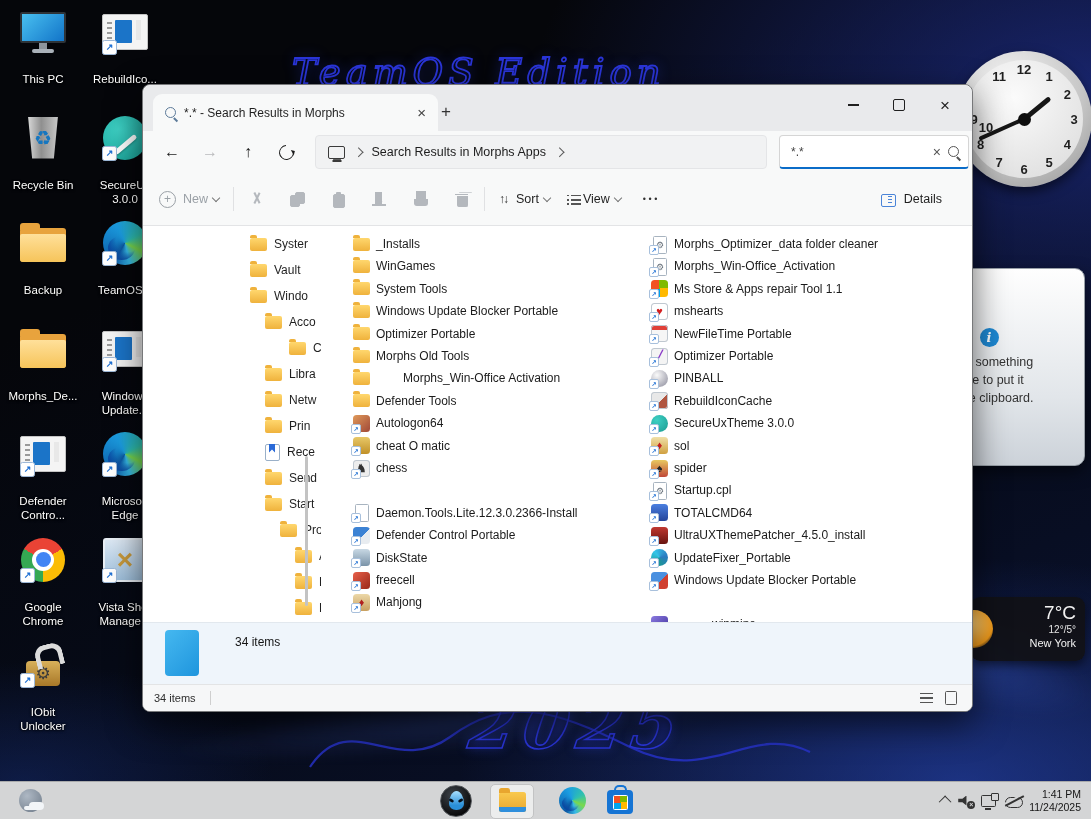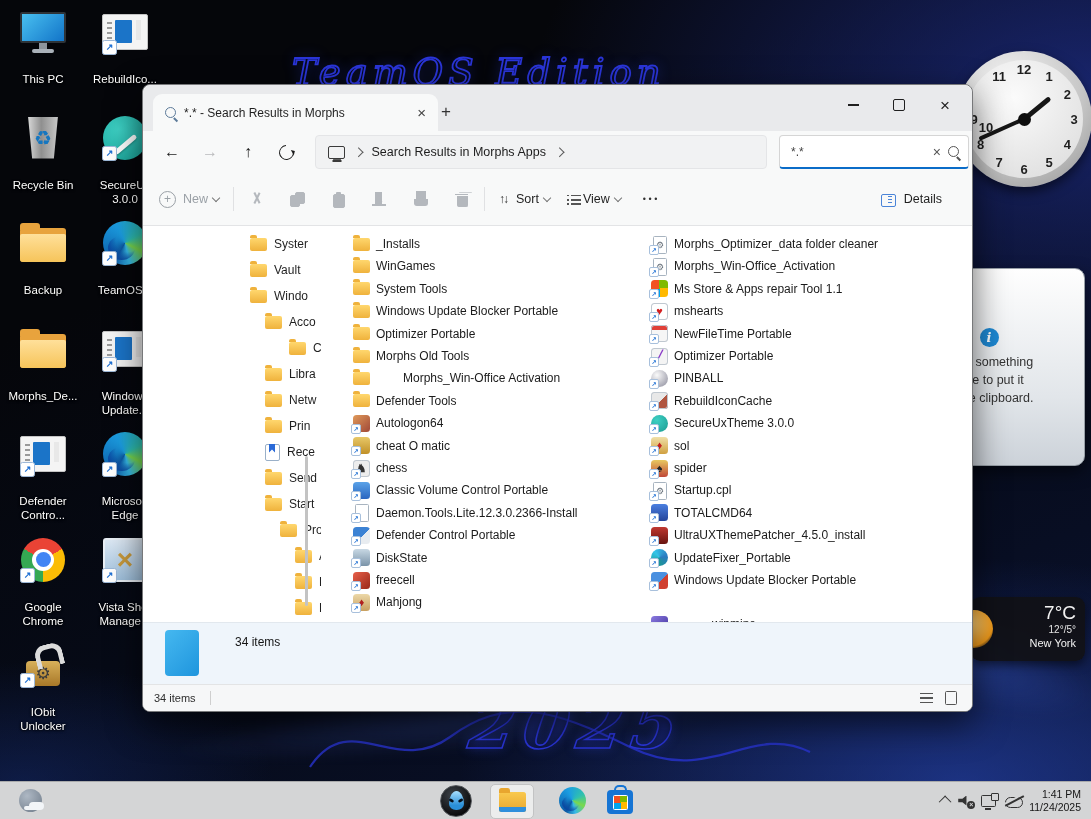--- a/index.html
+++ b/index.html
@@ -664,27 +664,20 @@
           </span>
           <span>cheat O matic</span>
         </div>
         <div class="file-row" style="left: 44px; top: 232px;">
           <span class="fi">
             <span class="fi-chip" style="background: rgb(237, 237, 237); color: rgb(51, 51, 51); box-shadow: rgb(192, 200, 208) 0px 0px 0px 1px inset;">♞</span>
             <span class="fi-badge">↗</span>
           </span>
           <span>chess</span>
         </div>
-        <div class="file-row" style="left: 44px; top: 254.4px;">
-          <span class="fi">
-            <span class="fi-chip" style="background: linear-gradient(rgb(90, 162, 232), rgb(42, 102, 192));"></span>
-            <span class="fi-badge">↗</span>
-          </span>
-          <span>Classic Volume Control Portable</span>
-        </div>
         <div class="file-row" style="left: 44px; top: 276.8px;">
           <span class="fi">
             <span class="fi-doc"></span>
             <span class="fi-badge">↗</span>
           </span>
           <span>Daemon.Tools.Lite.12.3.0.2366-Install</span>
         </div>
         <div class="file-row" style="left: 44px; top: 299.2px;">
           <span class="fi">
             <span class="fi-chip" style="background: linear-gradient(135deg, rgb(59, 130, 212) 55%, rgb(232, 236, 240) 55%);"></span>

